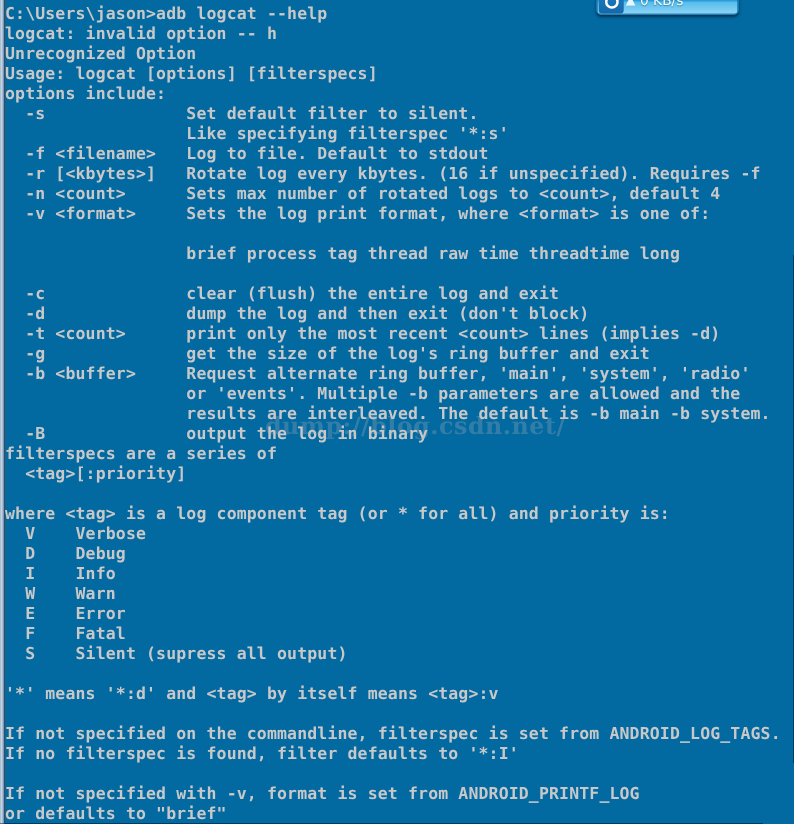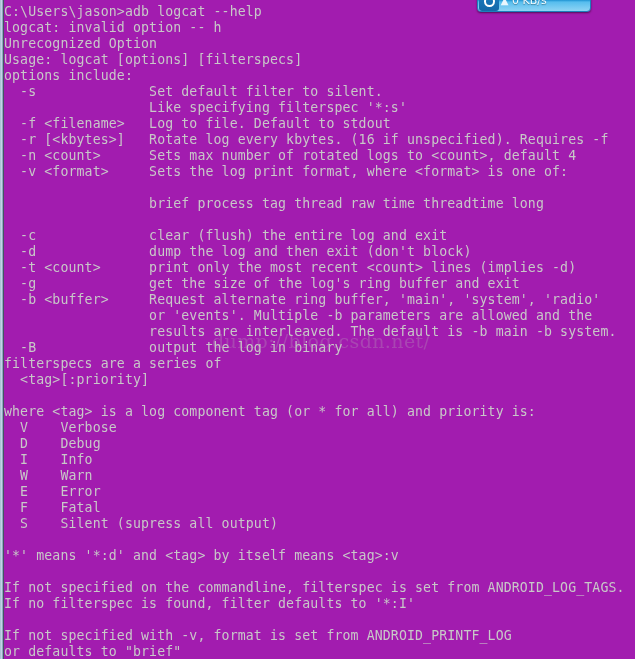--- a/index.html
+++ b/index.html
@@ -15,22 +15,23 @@
     font-family: "DejaVu Sans Mono", "Liberation Mono", monospace;
   }
 
   
   #console-window {
     position: absolute;
     left: 0;
     top: 0;
     width: 635px;
     height: 659px;
-    background: #a21caf;
+    background: #0369a1;
     overflow: hidden;
+    font-weight: bold;
   }
 
   
   #window-left-edge {
     position: absolute;
     left: 0;
     top: 0;
     width: 4px;
     height: 659px;
     background: linear-gradient(to right,

